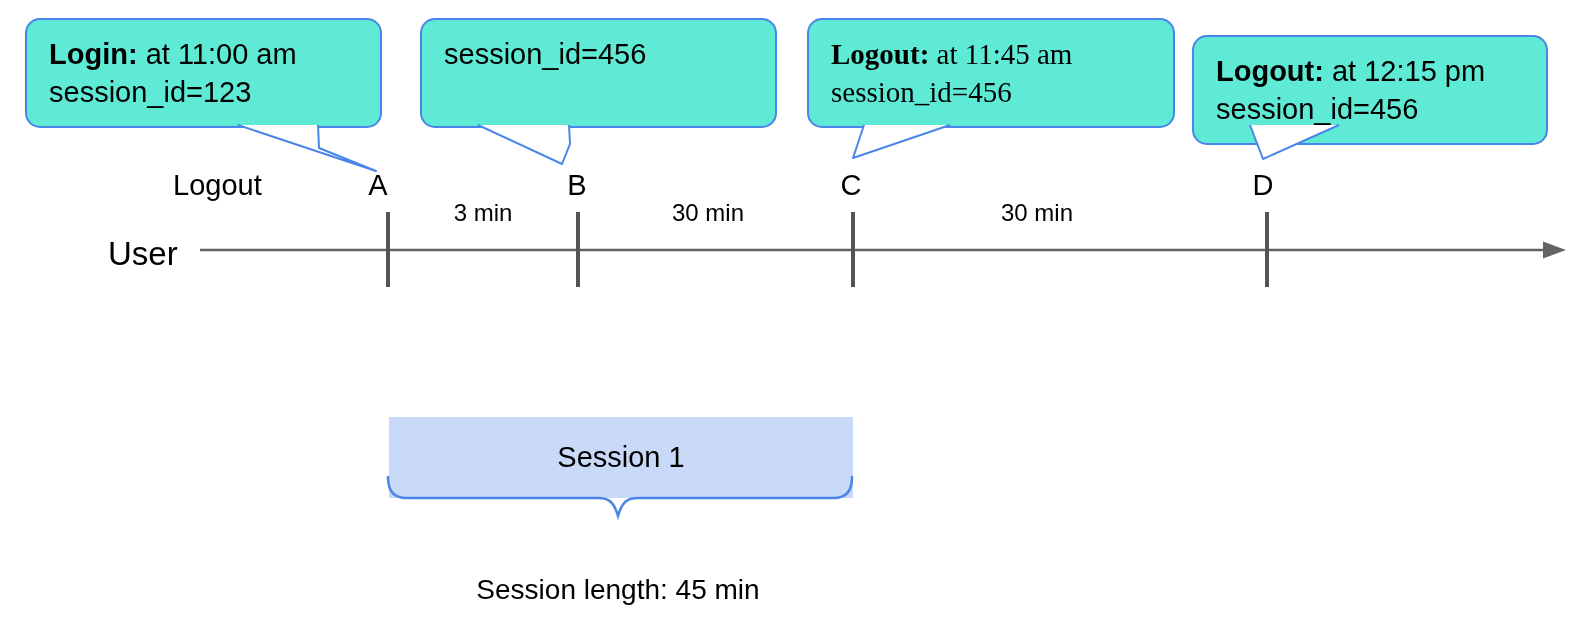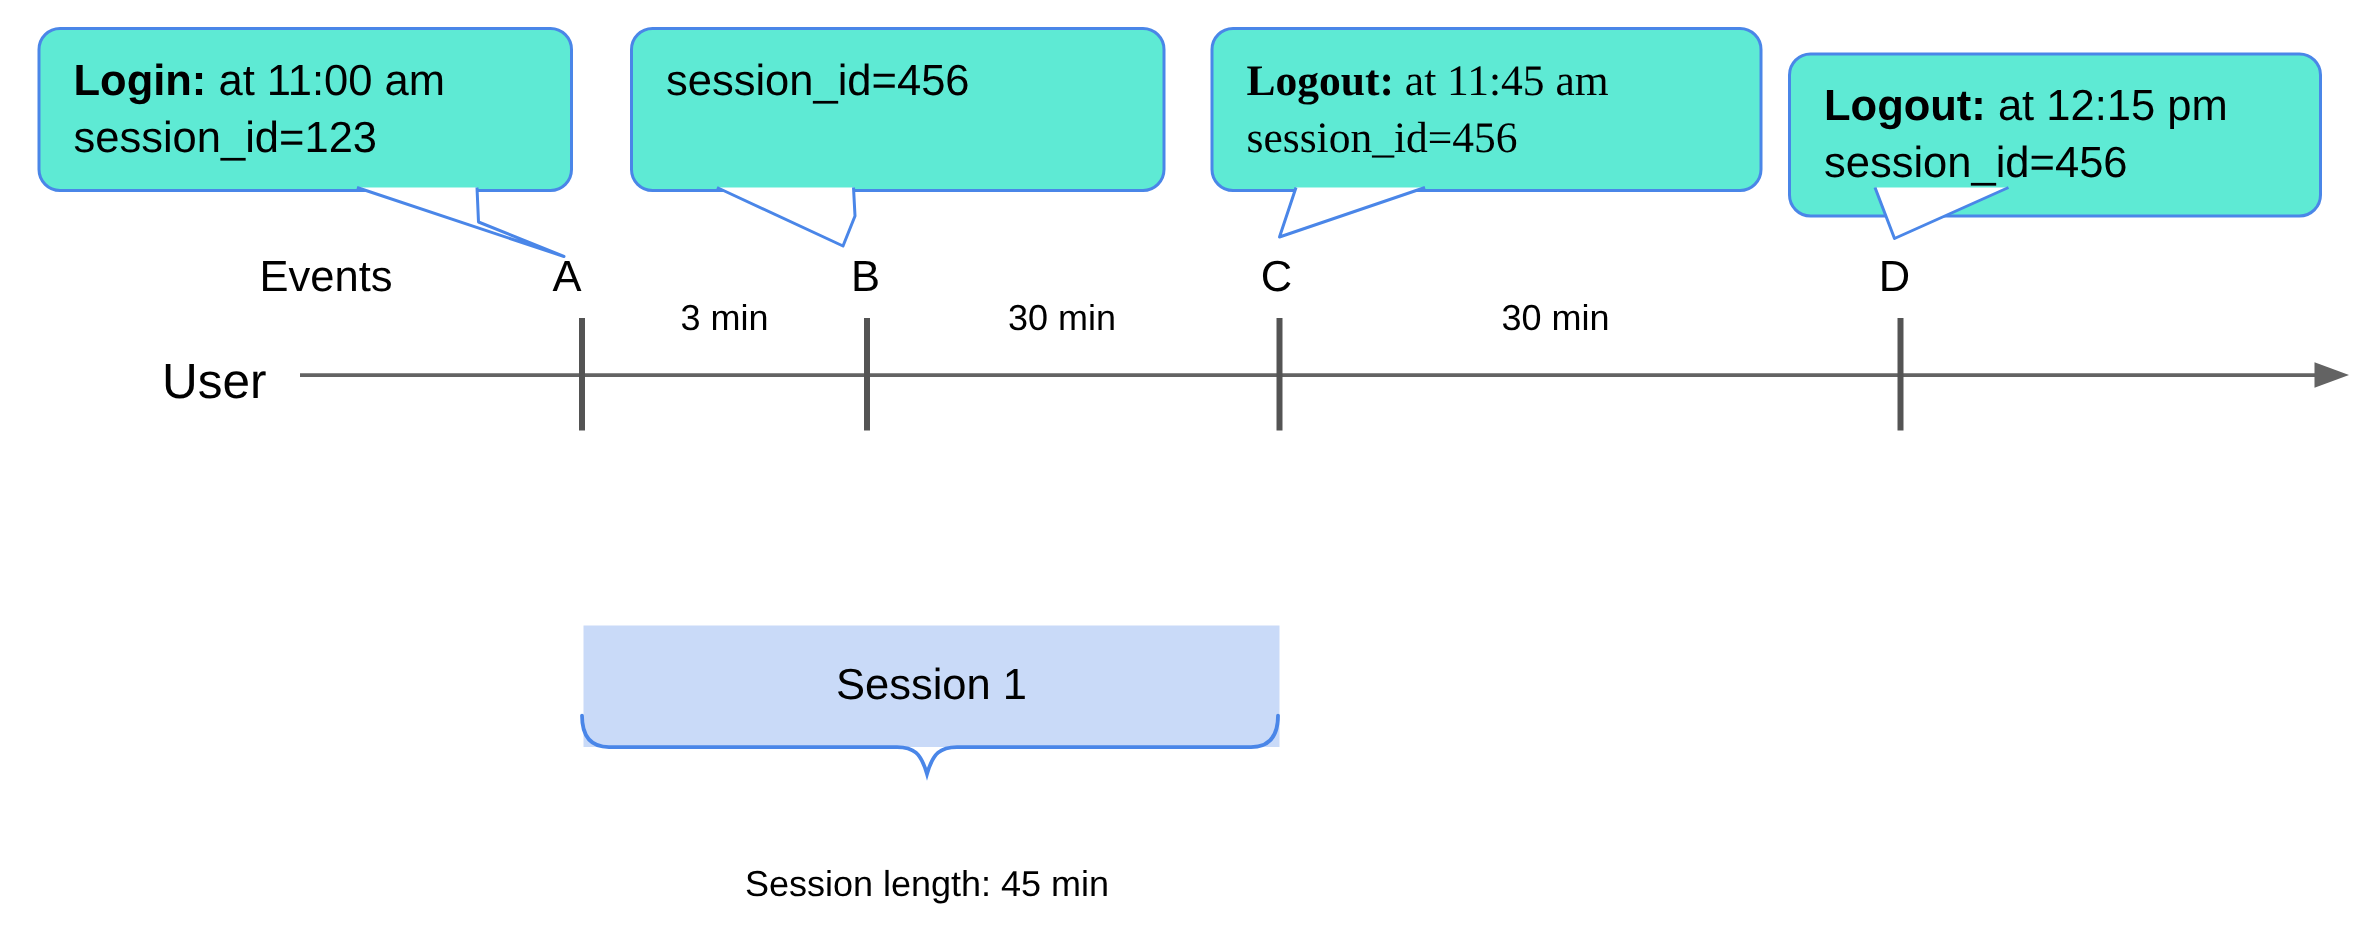--- a/index.html
+++ b/index.html
@@ -25,21 +25,21 @@
   }
   #events-label{position:absolute;left:173px;top:170px;font-size:29px;line-height:30px;z-index:1;}
   #user-label{position:absolute;left:108px;top:237px;font-size:33px;line-height:34px;z-index:1;}
   #session-box{
     position:absolute;left:389px;top:371px;width:464px;height:81px;
     background:#c9daf8;display:flex;align-items:center;justify-content:center;
     font-size:29px;z-index:1;margin-top:46px;
   }
   #session-length{
     position:absolute;left:618px;top:574px;transform:translateX(-50%);
-    font-size:24px;line-height:32px;z-index:1;white-space:nowrap;
+    font-size:28px;line-height:32px;z-index:1;white-space:nowrap;
   }
 </style>
 </head>
 <body>
 
 <div id="stage">
 
   <div class="callout" style="left:25px;width:357px;">
     <div class="line"><span class="bold">Login:</span> <span>at 11:00 am</span></div>
     <div class="line">session_id=123</div>
@@ -52,21 +52,21 @@
   <div class="callout" style="left:807px;width:368px;font-family:Liberation Serif, serif;">
     <div class="line"><span class="bold">Logout:</span> <span>at 11:45 am</span></div>
     <div class="line">session_id=456</div>
   </div>
 
   <div class="callout" style="left:1192px;width:356px;margin-top:17px;">
     <div class="line"><span class="bold">Logout:</span> <span>at 12:15 pm</span></div>
     <div class="line">session_id=456</div>
   </div>
 
-  <div id="events-label">Events</div>
+  <div id="events-label">Logout</div>
   <div id="user-label">User</div>
 
   <div class="tickletter" style="left:378px;">A</div>
   <div class="tickletter" style="left:577px;">B</div>
   <div class="tickletter" style="left:851px;">C</div>
   <div class="tickletter" style="left:1263px;">D</div>
 
   <div class="interval" style="left:483px;">3 min</div>
   <div class="interval" style="left:708px;">30 min</div>
   <div class="interval" style="left:1037px;">30 min</div>

